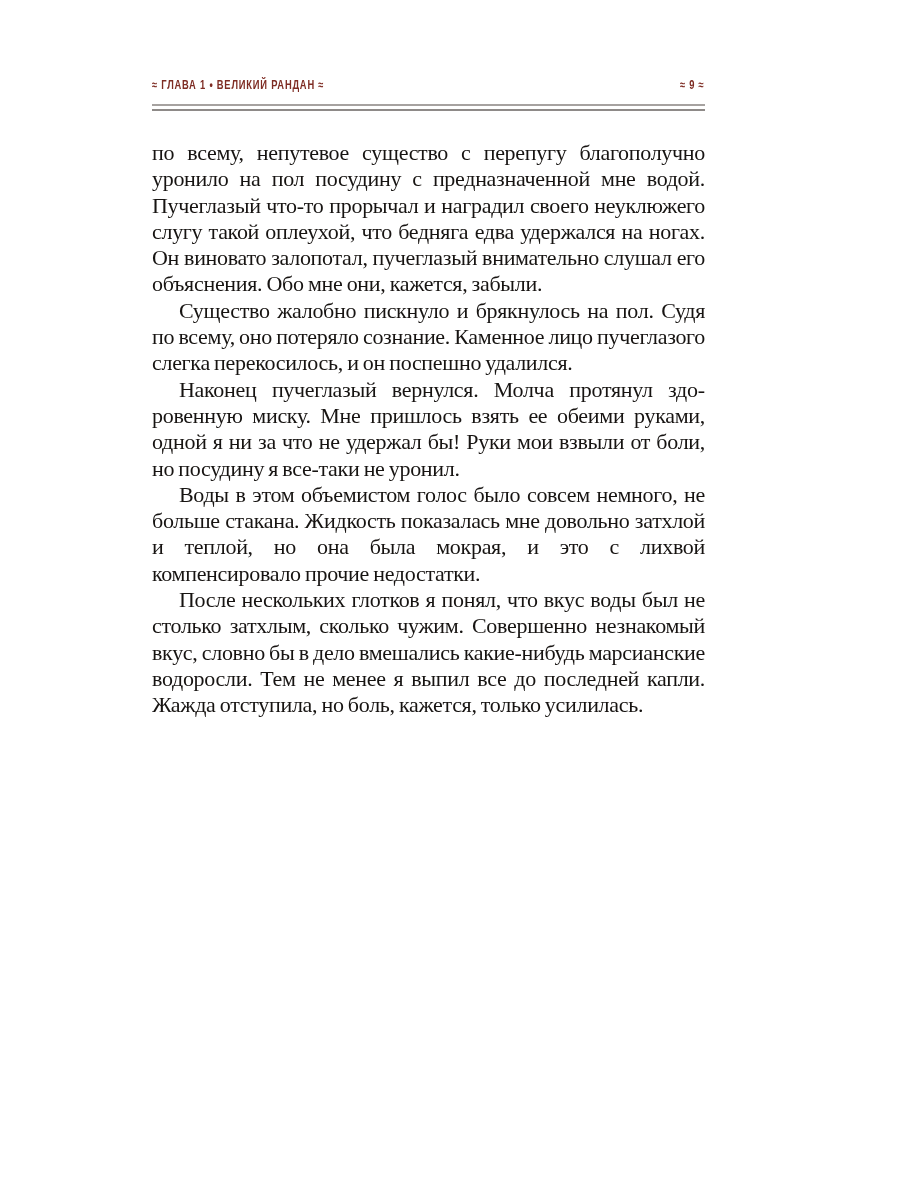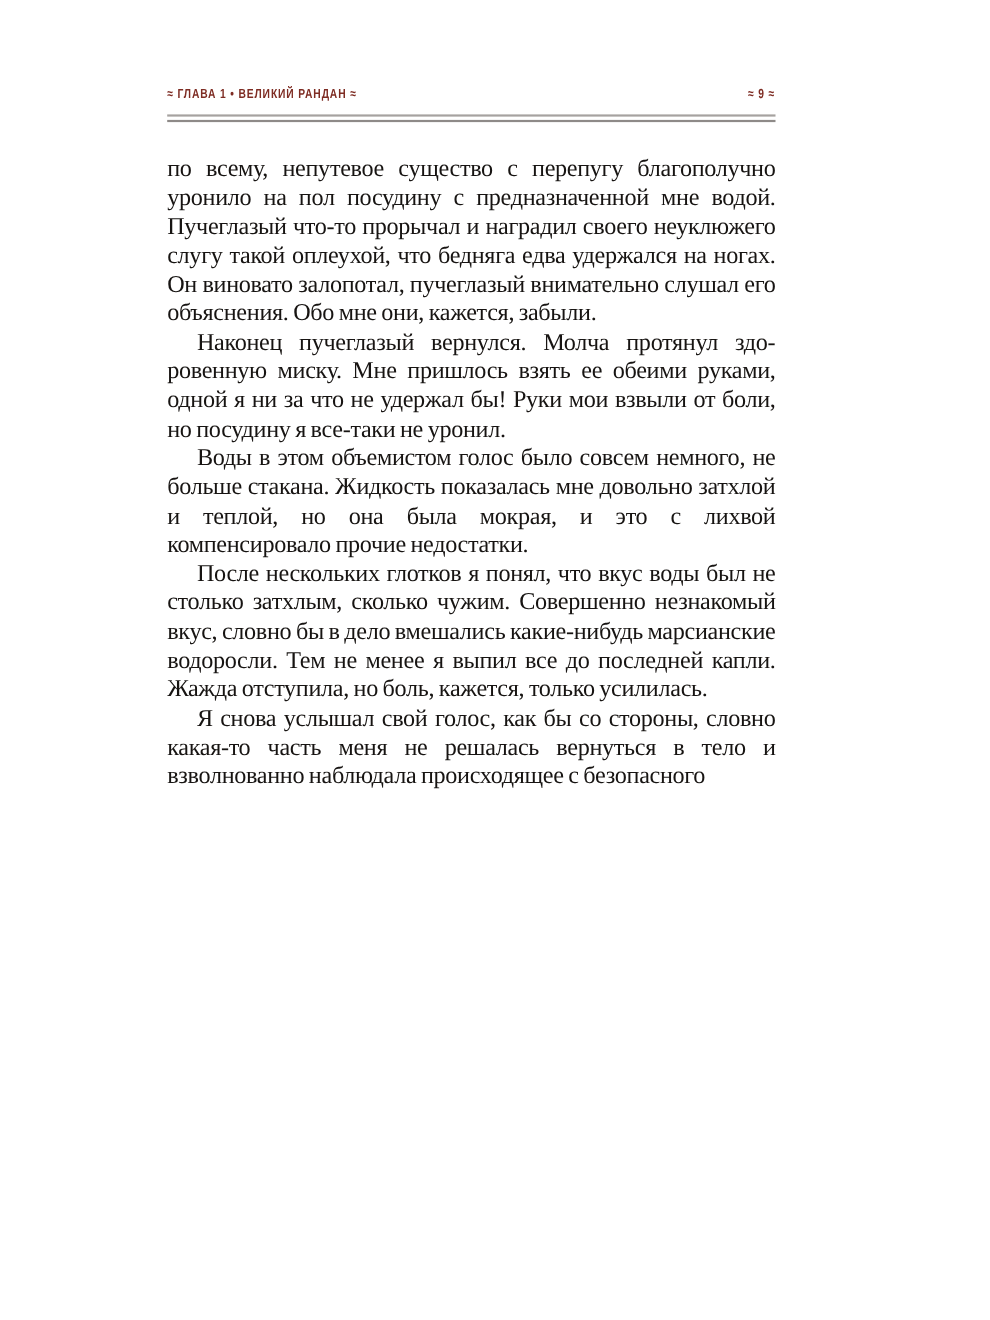--- a/index.html
+++ b/index.html
@@ -78,20 +78,20 @@
 
     <div class="running-header">
       <span class="squeeze-left">≈ ГЛАВА 1 • ВЕЛИКИЙ РАНДАН ≈</span>
       <span class="squeeze-right">≈ 9 ≈</span>
     </div>
 
     <div class="double-rule"></div>
 
     <div class="page-body">
       <p class="no-indent">по всему, непутевое существо с перепугу благополучно уронило на пол посудину с предназначенной мне водой. Пучеглазый что-то прорычал и наградил своего неу­клюжего слугу такой оплеухой, что бедняга едва удер­жался на ногах. Он виновато залопотал, пучеглазый внимательно слушал его объяснения. Обо мне они, кажется, забыли.</p>
+      <p>Существо жалобно пискнуло и брякнулось на пол. Судя по всему, оно потеряло сознание. Каменное лицо пучеглазого слегка перекосилось, и он поспешно уда­лился.</p>
       <p>Наконец пучеглазый вернулся. Молча протянул здо­ровенную миску. Мне пришлось взять ее обеими рука­ми, одной я ни за что не удержал бы! Руки мои взвыли от боли, но посудину я все-таки не уронил.</p>
       <p>Воды в этом объемистом голос было совсем немно­го, не больше стакана. Жидкость показалась мне доволь­но затхлой и теплой, но она была мокрая, и это с лихвой компенсировало прочие недостатки.</p>
       <p>После нескольких глотков я понял, что вкус воды был не столько затхлым, сколько чужим. Совершенно незна­комый вкус, словно бы в дело вмешались какие-нибудь марсианские водоросли. Тем не менее я выпил все до последней капли. Жажда отступила, но боль, кажет­ся, только усилилась.</p>
-      <p>Я снова услышал свой голос, как бы со стороны, слов­но какая-то часть меня не решалась вернуться в тело и взволнованно наблюдала происходящее с безопасного</p>
     </div>
 
   </div>
 </div>
 
 </body></html>

